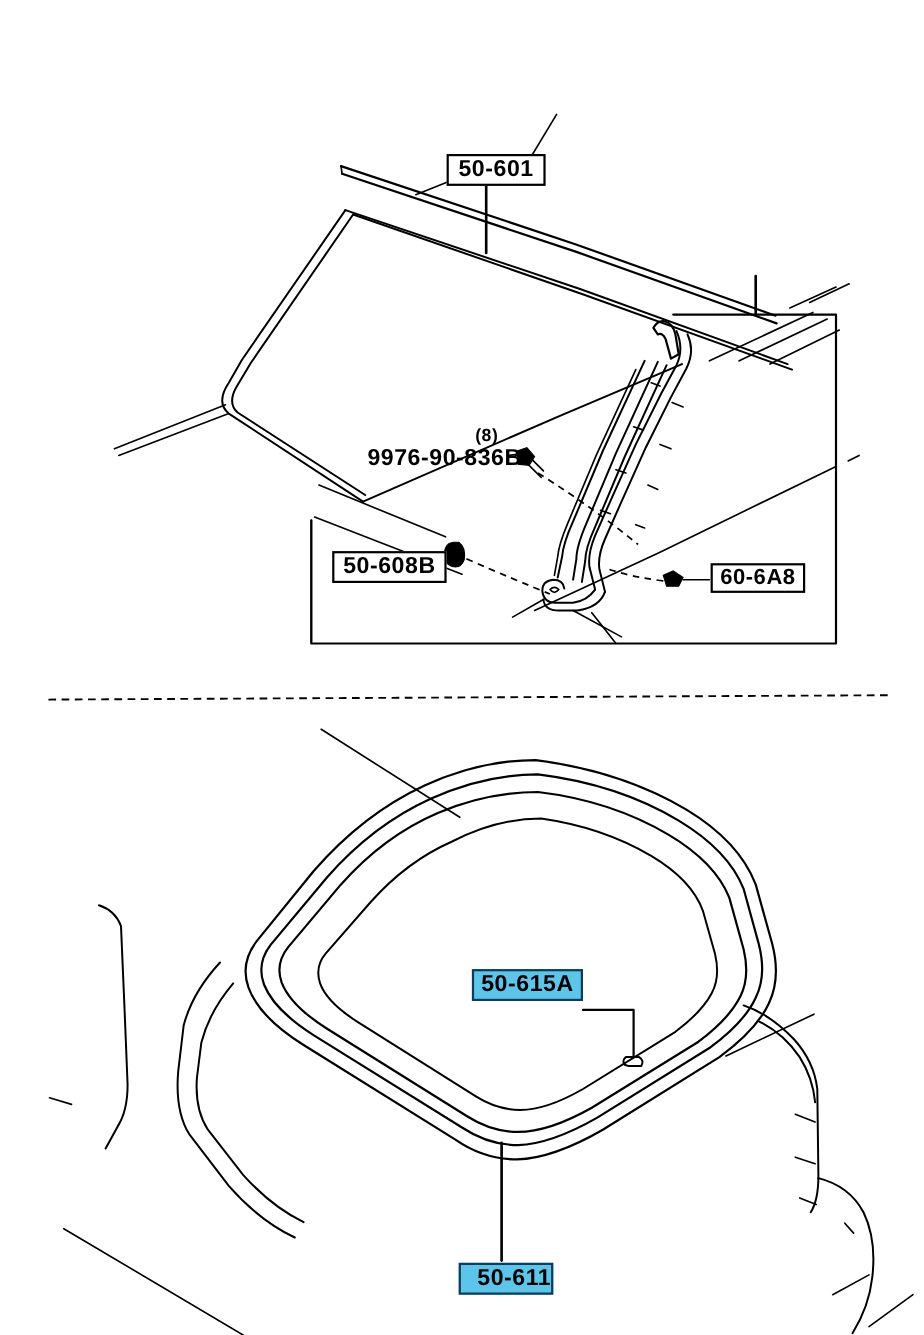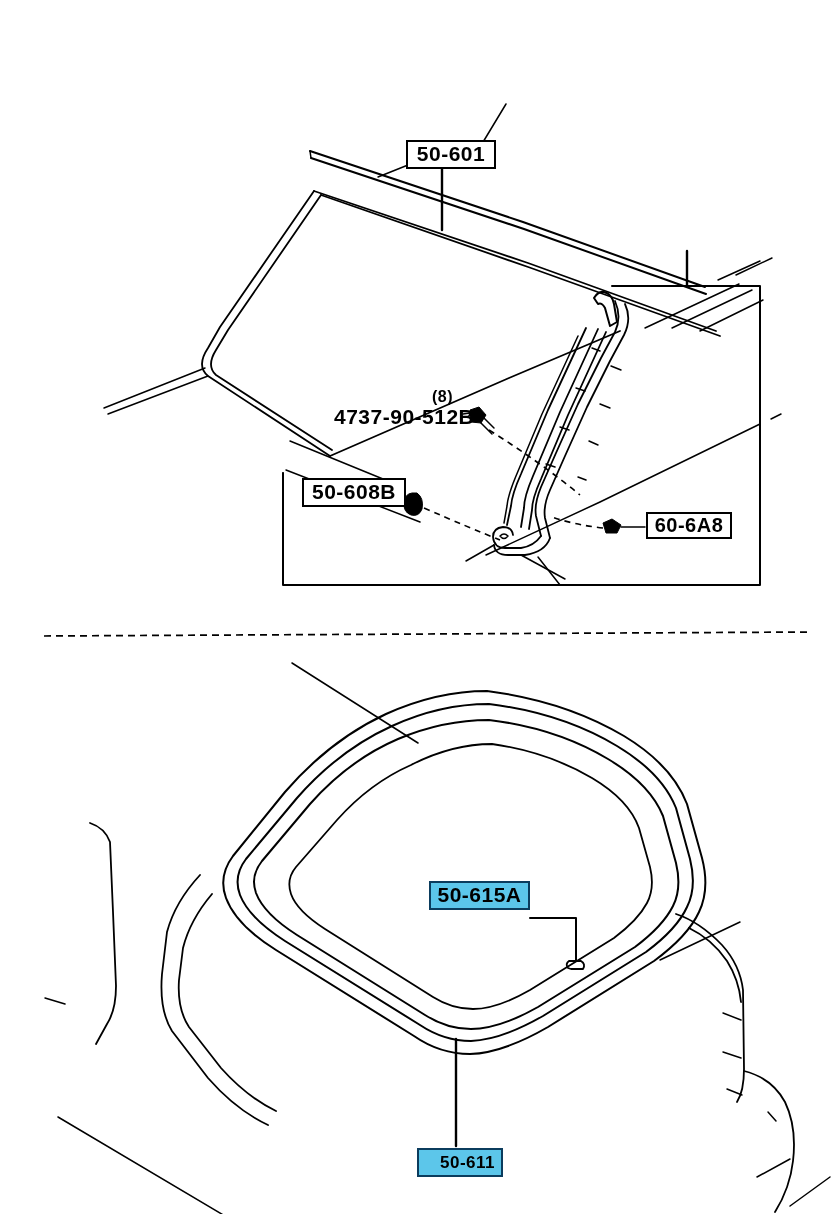--- a/index.html
+++ b/index.html
@@ -398,33 +398,33 @@
     </g>
 
     <path class="ln w30" d="M 33 1198 L 812 1198"></path>
   </svg>
 
   <div class="callout" style="left:406px; top:104px; width:90px; height:29px; font-size:21px;">
     <span>50-601</span>
   </div>
 
 
-  <div class="callout" style="left:302px; top:442px; width:104px; height:29px; font-size:21px;">
+  <div class="callout" style="left:302px; top:465px; width:104px; height:29px; font-size:21px;">
     <span>50-608B</span>
   </div>
 
   <div class="callout" style="left:646px; top:476px; width:86px; height:27px; font-size:20px;">
     <span>60-6A8</span>
   </div>
 
   <div class="plaintext" style="left:432px; top:352px; font-size:16px;">(8)</div>
 
-  <div class="plaintext" style="left:334px; top:369px; font-size:21px;">4737-90-512B</div>
+  <div class="plaintext" style="left:334px; top:369px; font-size:21px;">9976-90-836B</div>
 
   <div class="callout hl" style="left:429px; top:845px; width:101px; height:29px; font-size:21px;">
     <span>50-615A</span>
   </div>
 
-  <div class="callout hl" style="left:417px; top:1112px; width:86px; height:29px; font-size:17px;padding-left:15px;">
+  <div class="callout hl" style="left:417px; top:1112px; width:86px; height:29px; font-size:21px;padding-left:15px;">
     <span>50-611</span>
   </div>
 
 </div>
 
 </body></html>

